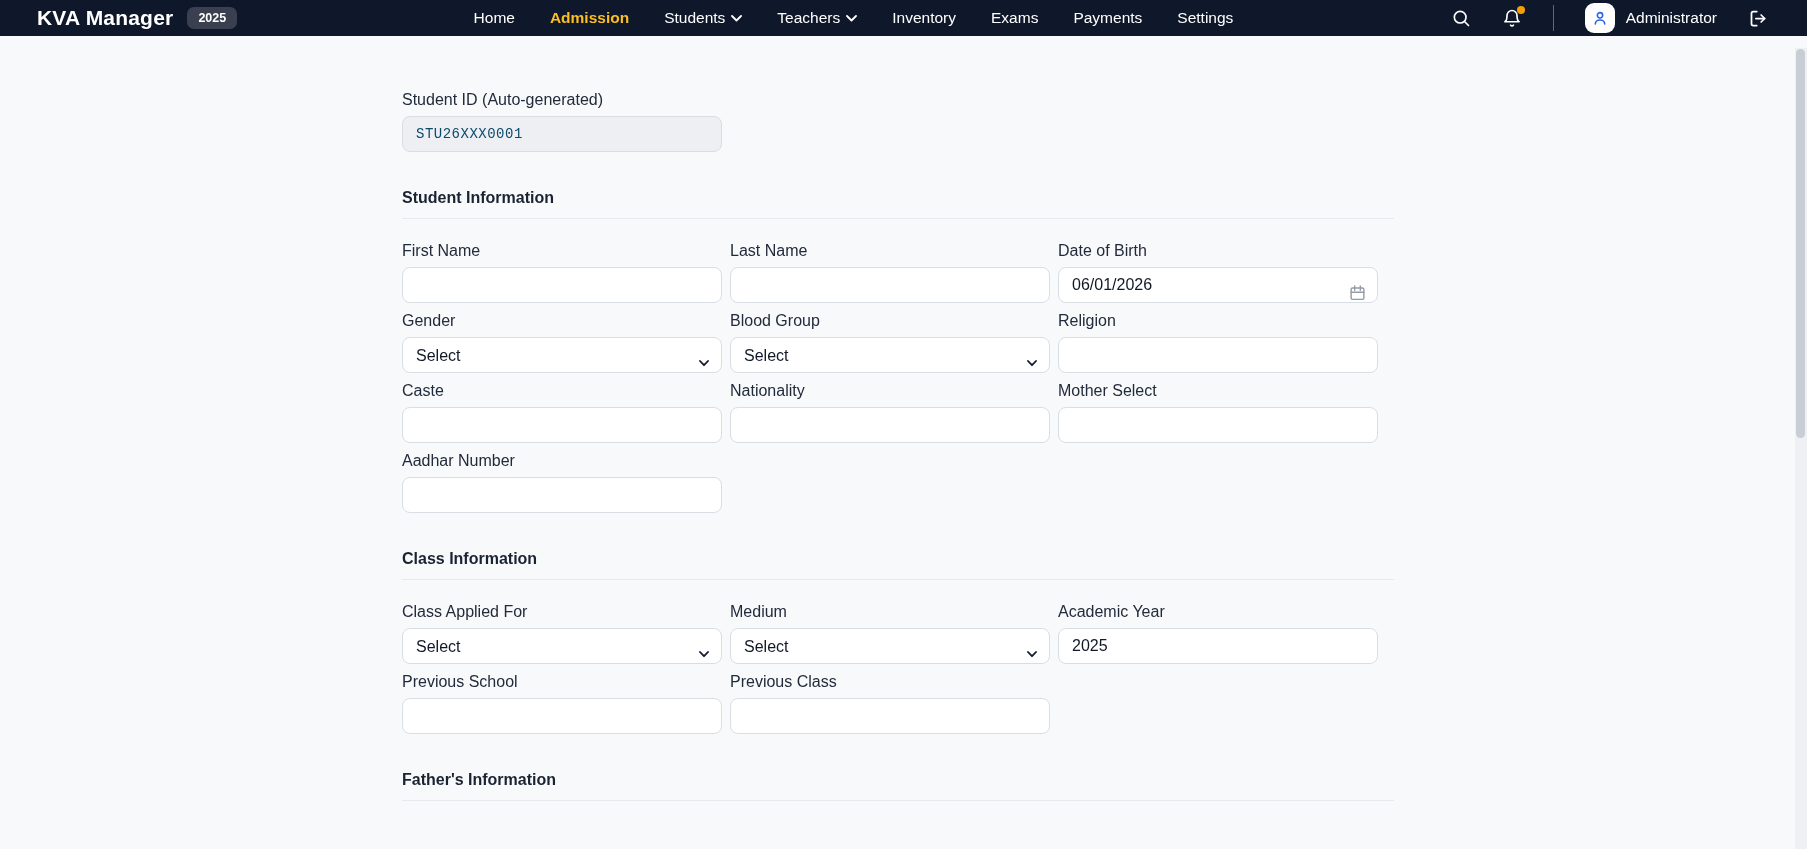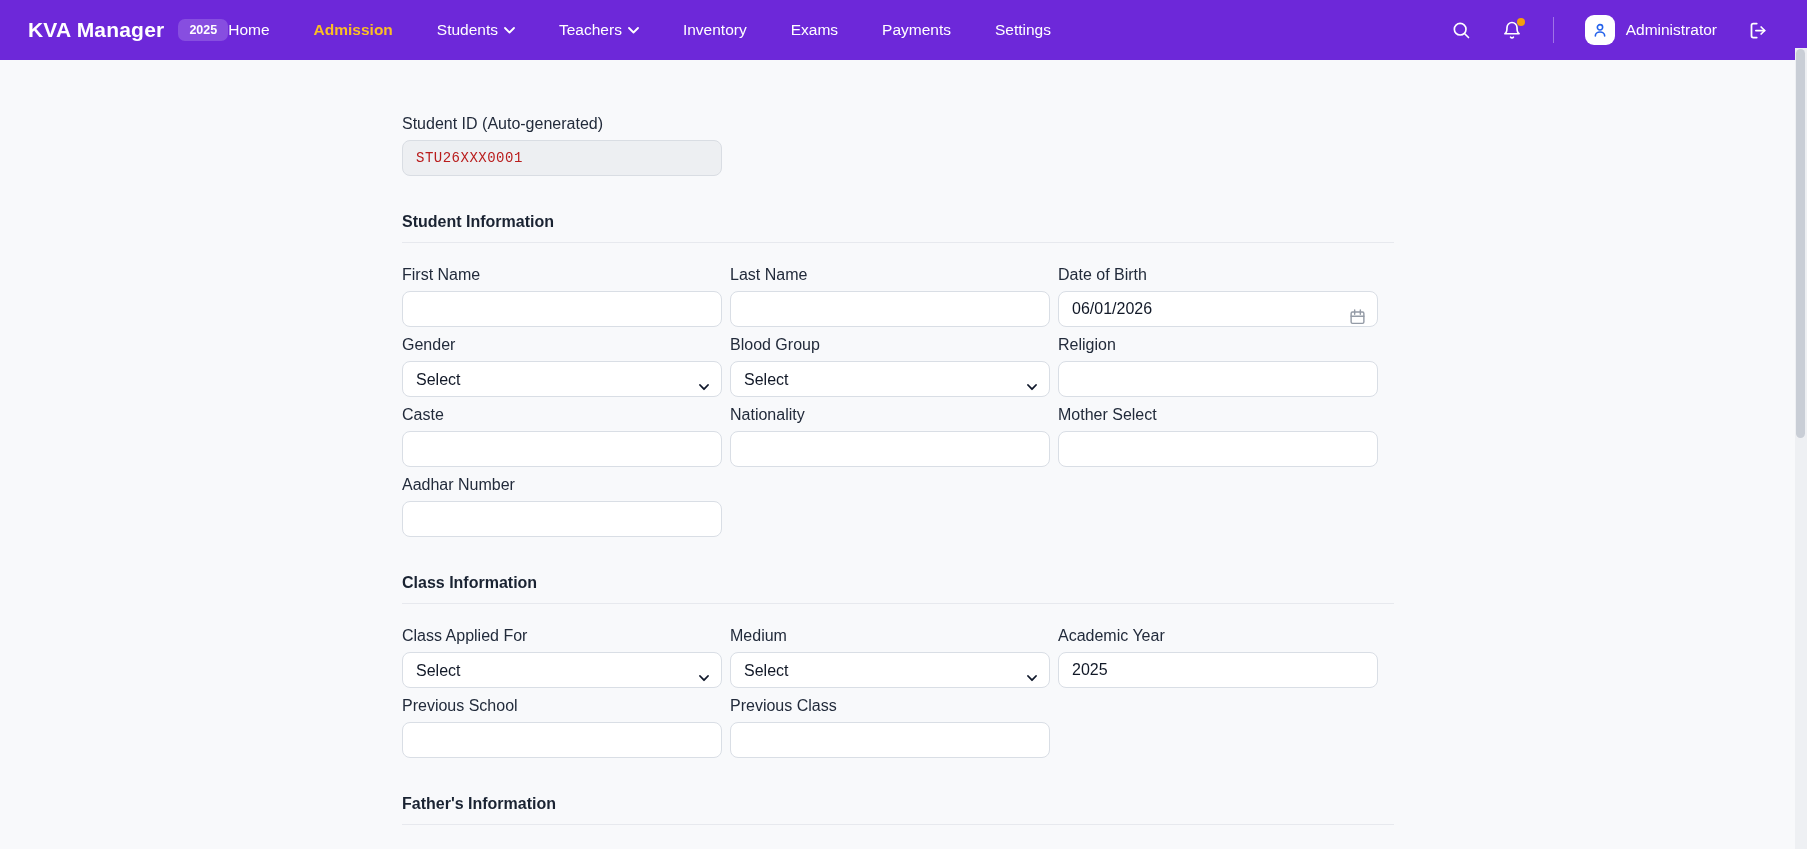--- a/index.html
+++ b/index.html
@@ -5,31 +5,31 @@
   * { margin:0; padding:0; box-sizing:border-box; }
   html,body { width:1807px; height:849px; overflow:hidden; }
   body {
     font-family:"Liberation Sans", sans-serif;
     background:#f8f9fb;
     position:relative;
   }
 
   
   .navbar {
-    height:60px; background:#6d28d9;
+    height:36px; background:#0f172a;
     display:flex; align-items:center;
-    padding:0 38px 0 28px;
+    padding:0 38px 0 37px;
   }
   .brand-wrap { display:flex; align-items:center; gap:14px; flex:0 0 auto; }
   .brand { color:#ffffff; font-size:21px; font-weight:bold; letter-spacing:.2px; }
   .badge {
     background:rgba(255,255,255,.18); color:#ffffff;
     font-size:12.5px; font-weight:bold; padding:4px 11px; border-radius:7px;
   }
-  .nav-links { flex:1 1 auto; display:flex; justify-content:flex-start; align-items:center; gap:44px; }
+  .nav-links { flex:1 1 auto; display:flex; justify-content:center; align-items:center; gap:35px;margin-left:19px; }
   .nav-link {
     color:#ffffff; font-size:15.5px; text-decoration:none; cursor:pointer;
     display:flex; align-items:center; gap:6px; white-space:nowrap;
   }
   .nav-link.active { color:#fbbf24; font-weight:bold; }
   .nav-link svg { display:block; }
   .nav-right { display:flex; align-items:center; gap:31px; flex:0 0 auto; }
   .icon-btn { background:none; border:none; cursor:pointer; position:relative; display:flex; padding:0; color:#fff; }
   .notif-dot {
     position:absolute; top:-2px; right:-3px; width:8px; height:8px;
@@ -49,21 +49,21 @@
 
   .field-label {
     display:block; font-size:16px; line-height:19px; color:#222b3b; margin-bottom:7px;
   }
   .control {
     width:100%; height:36px; border:1px solid #d9dee5; border-radius:8px;
     background:#ffffff; font-size:16px; color:#111827; padding:0 13px;
     font-family:"Liberation Sans", sans-serif; outline:none;
   }
   .control.readonly-id {
-    background:#edeff2; border-color:#d9dde3; color:#b91c1c;
+    background:#edeff2; border-color:#d9dde3; color:#0c4a6e;
     font-family:"Liberation Mono", monospace; font-size:14px; letter-spacing:.5px;
   }
   .student-id-block { width:320px; }
 
   .section-title { font-size:16px; line-height:24px; font-weight:bold; color:#1a2332; margin:34px 0 8px; }
   .section-rule { border:none; border-top:1px solid #e7e9ee; margin:0 0 22px; }
 
   .grid {
     display:grid; grid-template-columns:repeat(3, 320px);
     column-gap:16px; row-gap:16px;gap:8px;

